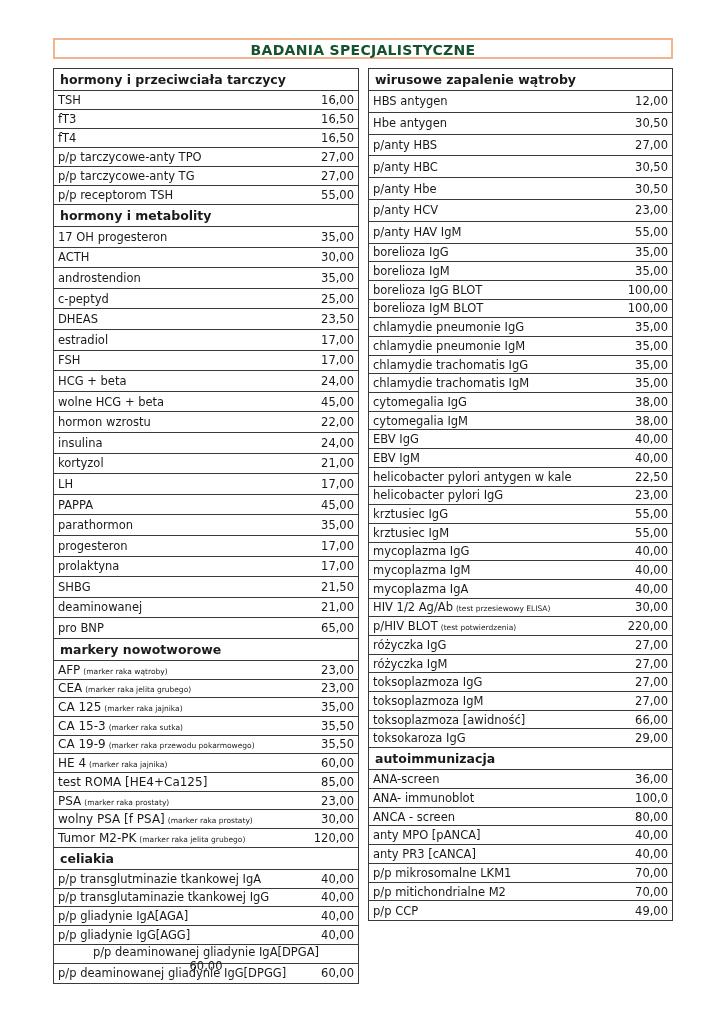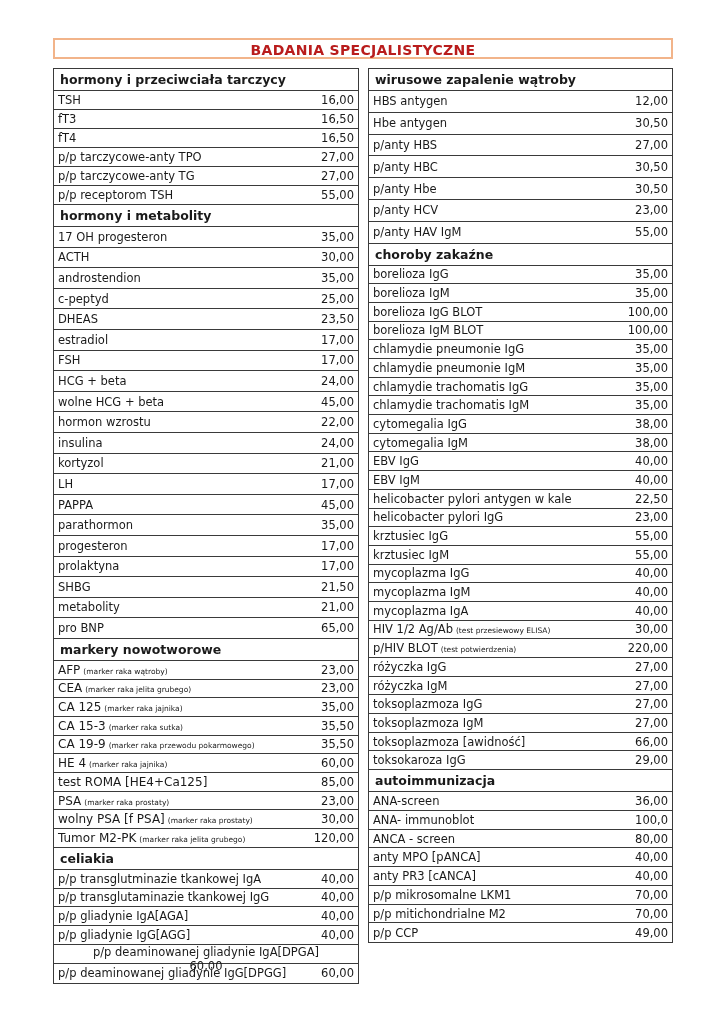--- a/index.html
+++ b/index.html
@@ -1,21 +1,21 @@
 <!DOCTYPE html>
 <html><head>
 <meta charset="utf-8">
 <style>
   html, body { margin: 0; padding: 0; background: #ffffff; }
   body { width: 722px; height: 1024px; position: relative; overflow: hidden;
          font-family: "DejaVu Sans", sans-serif; color: #1a1a1a; }
   .title-box { position: absolute; left: 53px; top: 38px; width: 616px; height: 17px;
                border: 2px solid #f2b48a; text-align: center; }
   .title-box span { font-family: "DejaVu Sans", sans-serif; font-weight: bold; font-size: 14px;
-                    color: #b91c1c; line-height: 17px; letter-spacing: 0.3px; }
+                    color: #14532d; line-height: 17px; letter-spacing: 0.3px; }
   .col { position: absolute; top: 68px; border: 1px solid #3a3a3a; box-sizing: border-box; }
   .col.left { left: 53px; width: 306px; }
   .col.right { left: 368px; width: 305px; }
   .sec-head { box-sizing: border-box; border-bottom: 1px solid #3a3a3a; padding-left: 6px;
               font-weight: bold; font-size: 12.5px; display: flex; align-items: center; }
   .row { box-sizing: border-box; border-bottom: 1px solid #3a3a3a; display: flex;
          align-items: center; justify-content: space-between; padding: 0 4px 0 4px; font-size: 11.5px; }
   .row:last-child { border-bottom: none; }
   .row .name { white-space: nowrap; }
   .row .note { font-size: 7.5px; margin-left: 3px; }
@@ -122,21 +122,21 @@
     </div>
     <div class="row" style="height: 20.6px;">
       <span><span class="name">prolaktyna</span></span>
       <span class="price">17,00</span>
     </div>
     <div class="row" style="height: 20.6px;">
       <span><span class="name">SHBG</span></span>
       <span class="price">21,50</span>
     </div>
     <div class="row" style="height: 20.6px;">
-      <span><span class="name">metabolity</span></span>
+      <span><span class="name">deaminowanej</span></span>
       <span class="price">21,00</span>
     </div>
     <div class="row" style="height: 20.6px;">
       <span><span class="name">pro BNP</span></span>
       <span class="price">65,00</span>
     </div>
     <div class="sec-head" style="height: 22px;">markery nowotworowe</div>
     <div class="row big" style="height: 18.7px;">
       <span><span class="name">AFP</span><span class="note">(marker raka wątroby)</span></span>
       <span class="price">23,00</span>
@@ -226,21 +226,20 @@
       <span class="price">30,50</span>
     </div>
     <div class="row" style="height: 21.8px;">
       <span><span class="name">p/anty HCV</span></span>
       <span class="price">23,00</span>
     </div>
     <div class="row" style="height: 21.8px;">
       <span><span class="name">p/anty HAV IgM</span></span>
       <span class="price">55,00</span>
     </div>
-    <div class="sec-head" style="height: 22px;">choroby zakaźne</div>
     <div class="row" style="height: 18.7px;">
       <span><span class="name">borelioza IgG</span></span>
       <span class="price">35,00</span>
     </div>
     <div class="row" style="height: 18.7px;">
       <span><span class="name">borelioza IgM</span></span>
       <span class="price">35,00</span>
     </div>
     <div class="row" style="height: 18.7px; text-align: center;">
       <span><span class="name">borelioza IgG BLOT</span></span>

